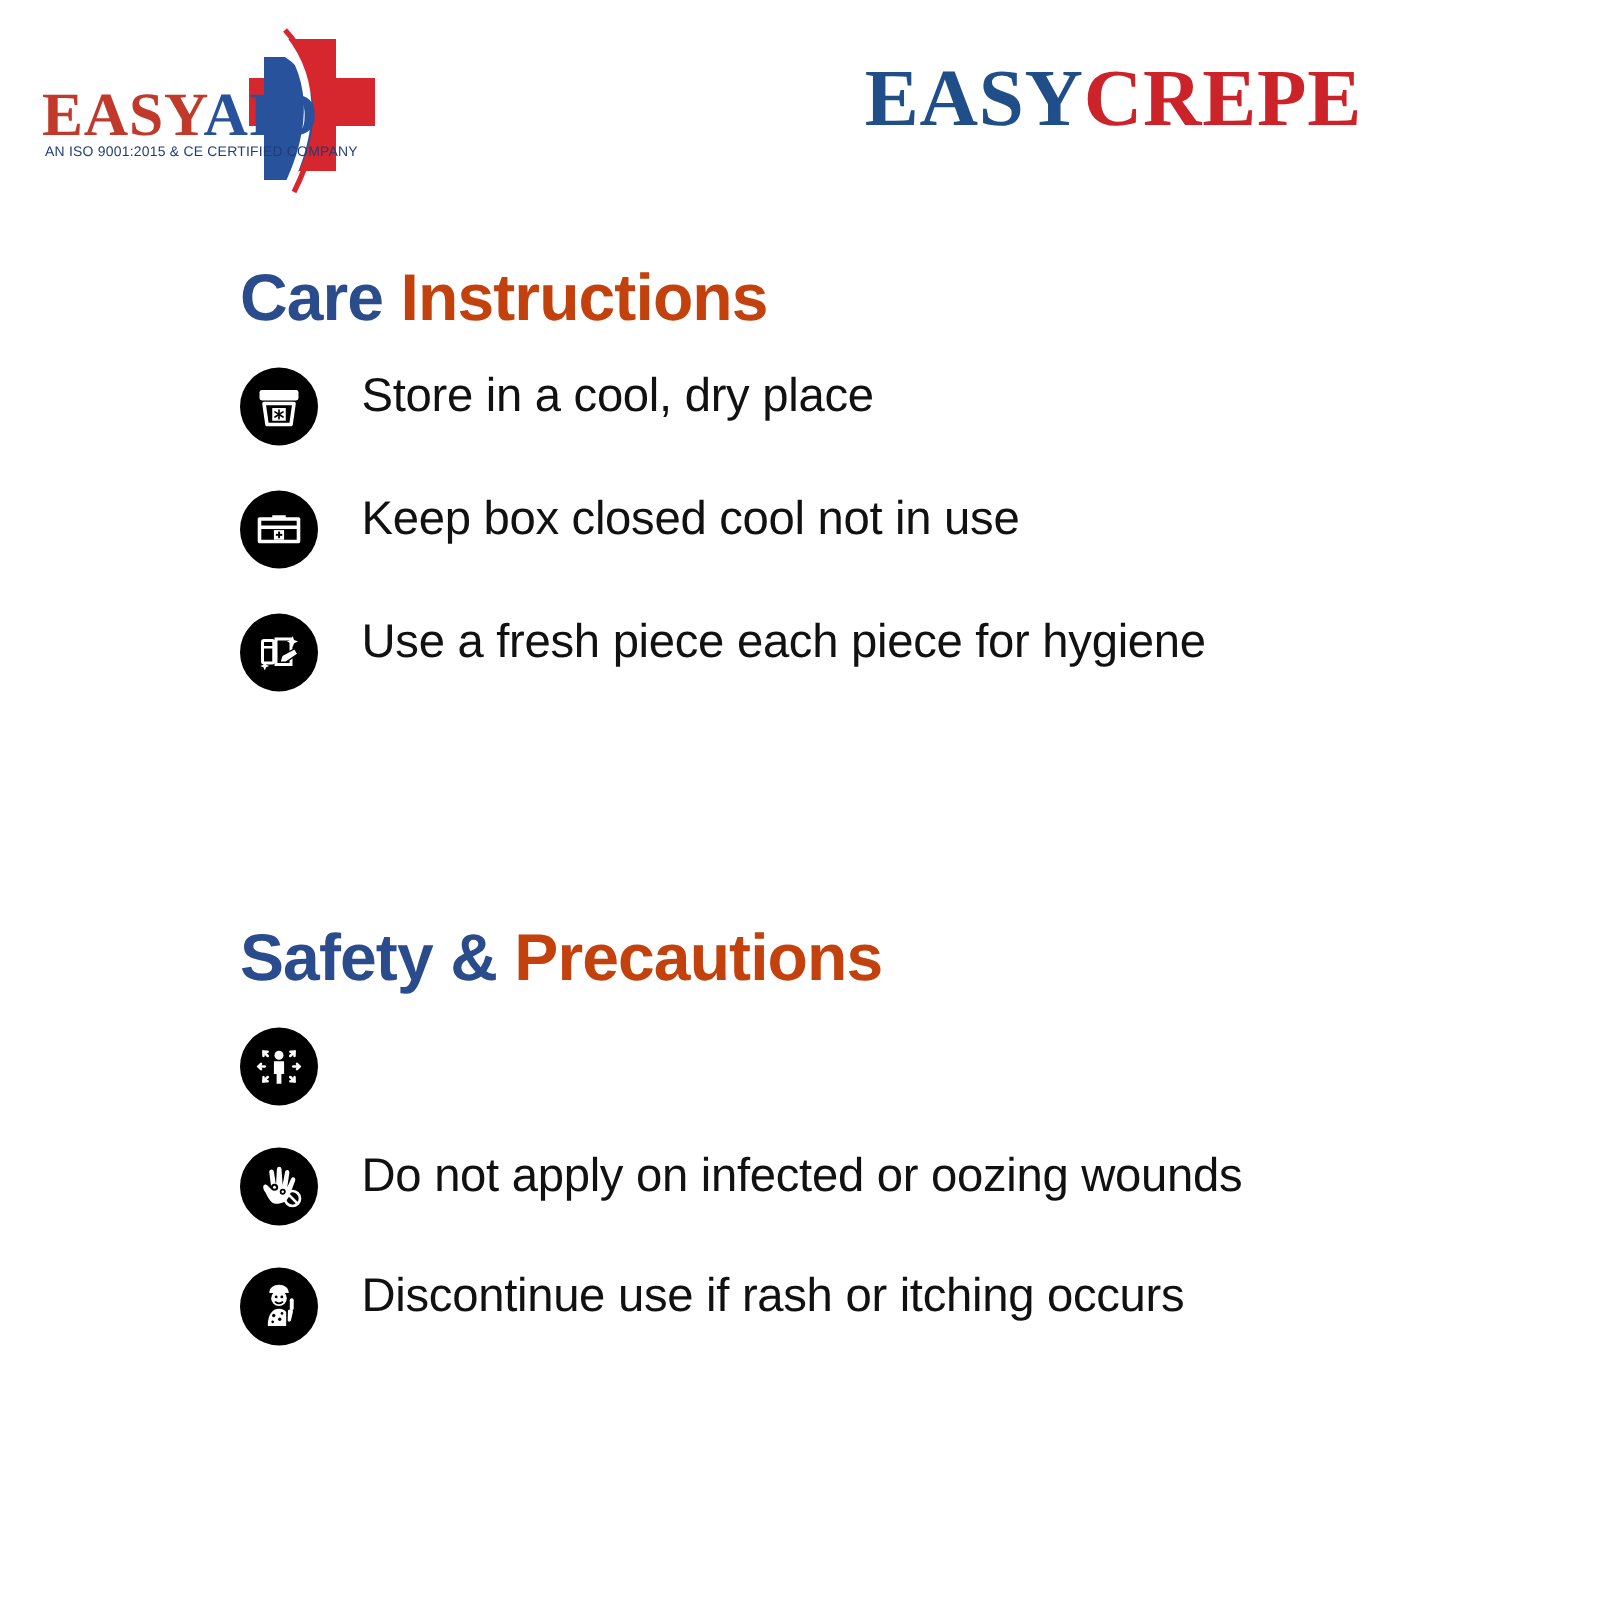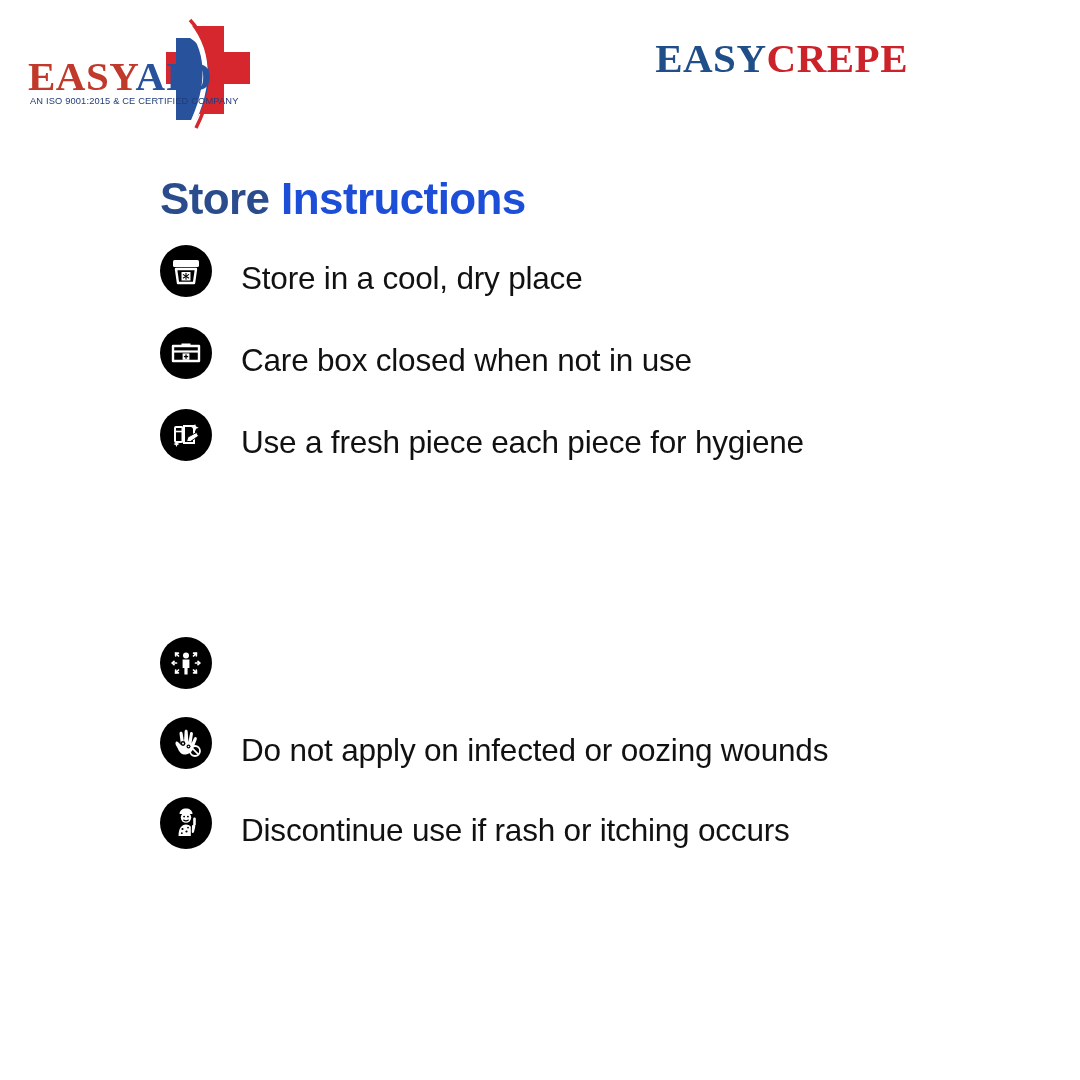--- a/index.html
+++ b/index.html
@@ -34,42 +34,42 @@
   .brand-tagline {
     position:absolute; left:2px; top:78px;
     font-family:"Liberation Sans", sans-serif;
     font-size:9.3px; font-weight:400; color:#1F3C7A;
     letter-spacing:0.15px; white-space:nowrap;
   }
 
   .product-logo {
     position:absolute; right:32px; top:38px;
     font-family:"Liberation Serif", serif;
-    font-size:41px; font-weight:700; letter-spacing:0.5px;
+    font-size:54px; font-weight:700; letter-spacing:0.5px;
     white-space:nowrap; line-height:1;
   }
   .pl-easy  { color:#1F4E89; }
   .pl-crepe { color:#CC2229; }
 
   
   .section { position:absolute; left:160px; }
   .section-care   { top:175px; }
   .section-safety { top:615px; }
 
   .section-title {
     font-family:"Liberation Sans", sans-serif;
     font-size:44px; font-weight:700; letter-spacing:-0.6px;
     white-space:nowrap; line-height:1.1;
   }
   .t-blue { color:#2B4C8C; }
-  .t-red  { color:#1d4ed8;margin-top:32px; }
+  .t-red  { color:#c2410c;margin-top:32px; }
 
   .list { margin-top:22px; }
   .list-item {
-    display:flex; align-items:flex-end;
+    display:flex; align-items:flex-start;
     height:52px; margin-bottom:30px;
   }
   .section-safety .list-item { margin-bottom:28px; }
 
   .item-icon {
     flex:0 0 auto;
     width:52px; height:52px; border-radius:50%;
     background:#000000;
     display:flex; align-items:center; justify-content:center;
   }
@@ -103,21 +103,21 @@
   </div>
 
   <div class="product-logo">
     <span class="pl-easy">EASY</span><span class="pl-crepe">CREPE</span>
   </div>
 
 </div>
 
 <div class="section section-care">
   <div class="section-title">
-    <span class="t-blue">Store</span>
+    <span class="t-blue">Care</span>
     <span class="t-red">Instructions</span>
   </div>
 
   <div class="list">
 
     <div class="list-item">
       <div class="item-icon">
         <svg width="36" height="36" viewBox="0 0 36 36">
           <rect x="5" y="7" width="26" height="7" rx="1.6" fill="#fff"></rect>
           <path d="M8 16 H28 L26 30 H10 Z" fill="none" stroke="#fff" stroke-width="2.4" stroke-linejoin="round"></path>
@@ -138,21 +138,21 @@
           <rect x="5" y="11" width="26" height="15" fill="none" stroke="#fff" stroke-width="2.4" stroke-linejoin="round"></rect>
           <line x1="5" y1="16.5" x2="31" y2="16.5" stroke="#fff" stroke-width="2.2"></line>
           <rect x="13.5" y="8.5" width="9" height="3" fill="#fff"></rect>
           <rect x="14.6" y="18.4" width="6.8" height="6.4" fill="#fff"></rect>
           <g fill="#000">
             <rect x="17.4" y="19.4" width="1.3" height="4.4"></rect>
             <rect x="15.9" y="20.9" width="4.3" height="1.3"></rect>
           </g>
         </svg>
       </div>
-      <div class="item-label">Care box closed when not in use</div>
+      <div class="item-label">Keep box closed cool not in use</div>
     </div>
 
     <div class="list-item">
       <div class="item-icon">
         <svg width="36" height="36" viewBox="0 0 36 36">
           <rect x="7" y="10" width="7.5" height="15" rx="1" fill="none" stroke="#fff" stroke-width="2"></rect>
           <line x1="7" y1="14.5" x2="14.5" y2="14.5" stroke="#fff" stroke-width="1.6"></line>
           <path d="M16 9 H26 V26 H16 Z" fill="none" stroke="#fff" stroke-width="2"></path>
           <path d="M20 20 L28.5 15.5 L30.5 19 L22.5 24.5 L18.5 24.5 Z" fill="#fff" stroke="#000" stroke-width="0.9"></path>
           <g fill="#fff">
@@ -161,20 +161,24 @@
           </g>
         </svg>
       </div>
       <div class="item-label">Use a fresh piece each piece for hygiene</div>
     </div>
 
   </div>
 </div>
 
 <div class="section section-safety">
+  <div class="section-title">
+    <span class="t-blue">Safety &amp;</span>
+    <span class="t-red">Precautions</span>
+  </div>
 
   <div class="list">
 
     <div class="list-item">
       <div class="item-icon">
         <svg width="36" height="36" viewBox="0 0 36 36">
           <circle cx="18" cy="10.5" r="3" fill="#fff"></circle>
           <path d="M14.6 14.5 H21.4 V23 H19.6 V29.5 H16.4 V23 H14.6 Z" fill="#fff"></path>
           <g stroke="#fff" stroke-width="1.7" stroke-linecap="round">
             <line x1="8.5" y1="18" x2="4.5" y2="18"></line>

